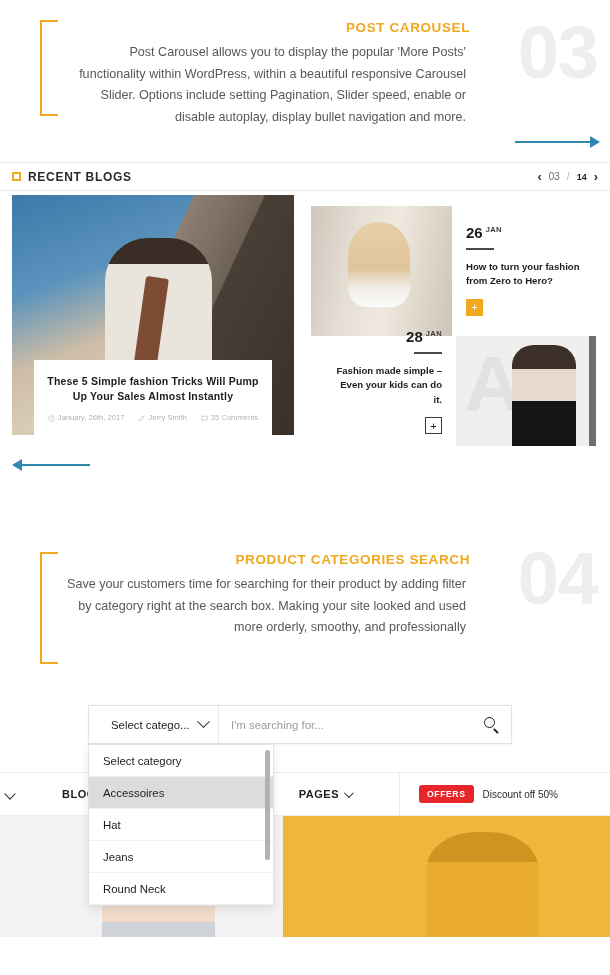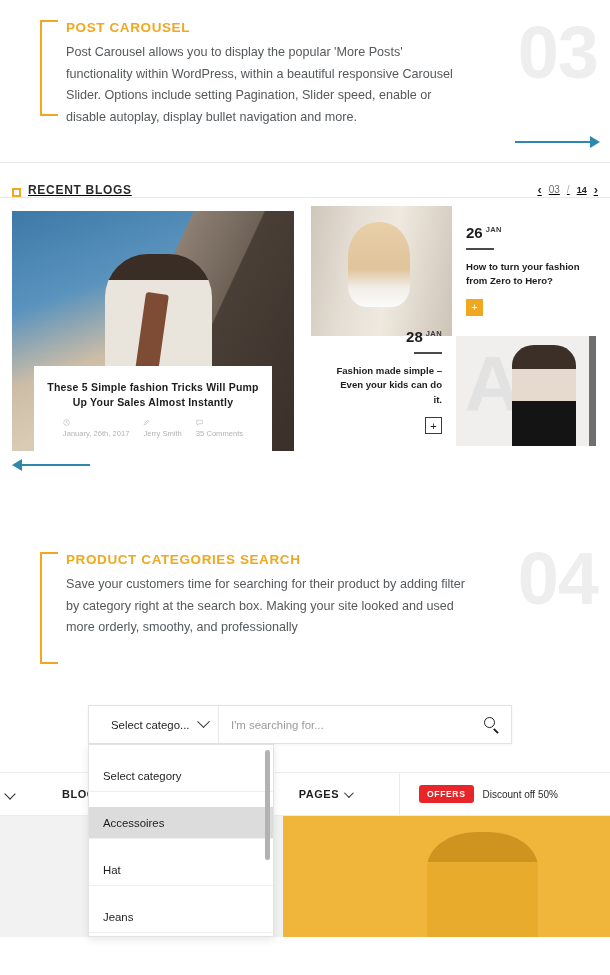--- a/index.html
+++ b/index.html
@@ -5,21 +5,21 @@
   * { box-sizing: border-box; margin: 0; padding: 0; }
   html, body {
     width: 610px; height: 975px;
     background: #ffffff;
     font-family: "Liberation Sans", sans-serif;
     overflow: hidden;
   }
   .page { position: relative; width: 610px; height: 975px; background: #fff; }
 
   
-  .feature { position: absolute; }
+  .feature { position: absolute; text-align: right; }
   .feature .bracket {
     position: absolute; left: 0; top: 0;
     width: 18px; height: 100%;
     border-left: 2px solid #f0a81e;
     border-top: 2px solid #f0a81e;
     border-bottom: 2px solid #f0a81e;
   }
   .feature .body { margin-left: 26px; }
   .feature h2 {
     color: #f0a81e; font-size: 13.5px; font-weight: bold;
@@ -45,39 +45,39 @@
     border-left: 10px solid #2e87ad;
   }
   .arrow.left .shaft { left: 9px; right: 0; }
   .arrow.left .head {
     left: 0; border-top: 6px solid transparent; border-bottom: 6px solid transparent;
     border-right: 10px solid #2e87ad;
   }
 
   
   .blogbar {
-    position: absolute; left: 0; top: 162px; width: 610px; height: 36px;
+    position: absolute; left: 0; top: 162px; width: 610px; height: 29px;
     border-top: 1px solid #e8e8e8; border-bottom: 1px solid #e8e8e8;
-    display: flex; align-items: flex-end; background: #fff; text-decoration: underline;
+    display: flex; align-items: center; background: #fff;
   }
   .blogbar .sq {
     width: 9px; height: 9px; border: 2px solid #f0a81e; margin-left: 12px; margin-right: 7px;
   }
   .blogbar .ttl { font-size: 12px; font-weight: bold; color: #2b2b2b; letter-spacing: .7px; }
   .blogbar .pager {
     margin-left: auto; margin-right: 12px; display: flex; align-items: center;
     font-size: 10px; color: #555; gap: 7px;
   }
   .pager .chev { font-size: 13px; color: #333; font-weight: bold; cursor: pointer; }
   .pager .cur { font-size: 10px; color: #6a6a6a; }
   .pager .tot { font-size: 9px; color: #222; font-weight: bold; vertical-align: super; }
   .pager .sl { color: #b5b5b5; }
 
   
-  .bigcard { position: absolute; left: 12px; top: 211px; width: 282px; height: 240px; overflow: hidden; }
+  .bigcard { position: absolute; left: 12px; top: 195px; width: 282px; height: 240px; overflow: hidden; }
   .ph { position: absolute; inset: 0; }
   
   .ph-main {
     background:
       linear-gradient(115deg, rgba(0,0,0,0) 46%, #8d7f72 46.4%, #6e6257 64%, #4a3f37 64.4%, #3a3029 100%),
       linear-gradient(160deg, #3d78a8 0%, #5a93bd 30%, #cdbda6 52%, #d9cbb4 70%, #c3b39a 100%);
   }
   .ph-main .fig {
     position: absolute; left: 33%; top: 18%; width: 38%; height: 82%;
     background: linear-gradient(180deg, #3a2d25 0% 13%, #e9e4dc 13% 100%);
@@ -92,21 +92,21 @@
     position: absolute; left: 22px; right: 22px; bottom: 0; background: #fff;
     padding: 14px 12px 13px; text-align: center;
   }
   .caption .t {
     font-size: 10.5px; font-weight: bold; color: #1d1d1d; line-height: 15px; letter-spacing: .2px;
   }
   .caption .meta {
     margin-top: 9px; display: flex; justify-content: center; gap: 14px;
     font-size: 7.6px; color: #b3b3b3;
   }
-  .caption .meta span { display: inline-flex; align-items: flex-start; gap: 3px; flex-direction: column; }
+  .caption .meta span { display: inline-flex; align-items: flex-end; gap: 3px; }
   .mi { width: 7px; height: 7px; display: inline-block; opacity: .85; }
 
   .sidephoto { position: absolute; overflow: hidden; }
   .ph-p2 {
     background:
       linear-gradient(100deg, #cfc6bb 0%, #e4ded4 30%, #efe9df 55%, #cdc4b8 100%);
   }
   .ph-p2 .head2 {
     position: absolute; left: 26%; top: 12%; width: 44%; height: 66%;
     background: linear-gradient(180deg,#e9cfa8 0%, #dfc49c 55%, #f2efe9 78%, #fbfbfb 100%);
@@ -164,21 +164,21 @@
   .mag .c { position: absolute; left: 0; top: 0; width: 11px; height: 11px; border: 1.6px solid #1d1d1d; border-radius: 50%; }
   .mag .h { position: absolute; right: 0; bottom: 0; width: 6px; height: 1.8px; background: #1d1d1d; transform: rotate(45deg); }
 
   .dropdown {
     position: absolute; left: 0; top: 39px; width: 186px; background: #fff;
     border: 1px solid #e3e3e3; box-shadow: 0 3px 8px rgba(0,0,0,.09);
     max-height: 193px; overflow: hidden;
   }
   .dd-item {
     height: 32px; display: flex; align-items: center; padding: 0 14px;
-    font-size: 11.4px; color: #1d1d1d; border-bottom: 1px solid #efefef; cursor: pointer; margin-top: 15px;
+    font-size: 11.4px; color: #1d1d1d; border-bottom: 1px solid #efefef; cursor: pointer;
   }
   .dd-item.sel { background: #dcdcdc; }
   .dd-scroll { position: absolute; right: 3px; top: 5px; width: 5px; height: 110px; background: #b2b2b2; border-radius: 3px; }
 
   
   .navbar {
     position: absolute; left: 0; top: 772px; width: 610px; height: 44px;
     background: #fff; border-top: 1px solid #ececec; border-bottom: 1px solid #ececec;
     display: flex; align-items: center; z-index: 10;
   }

